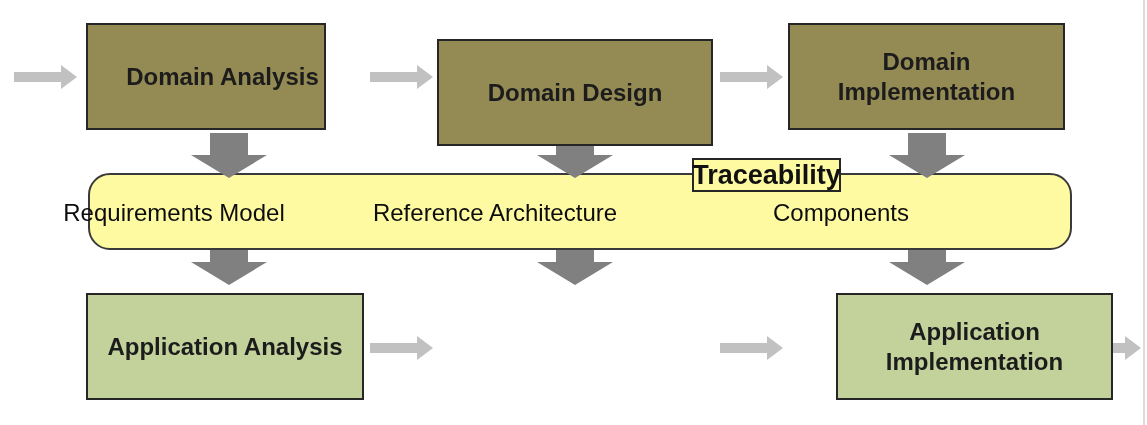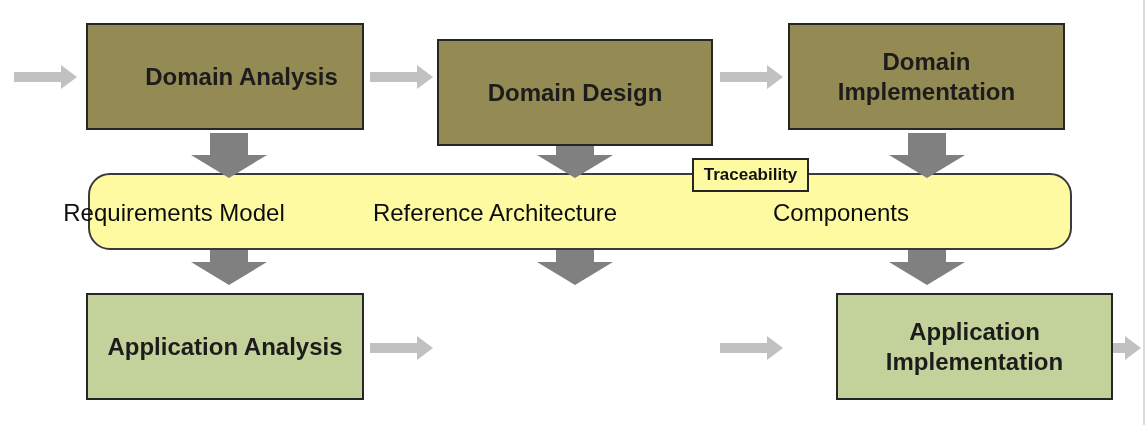--- a/index.html
+++ b/index.html
@@ -29,21 +29,21 @@
   .box .label {
     font-weight: 700;
     font-size: 24px;
     line-height: 1.22;
     color: #1c1c1c;
     white-space: pre-line;
   }
   .box.domain { background: var(--domain-box-fill, #948A54); }
   .box.application { background: var(--application-box-fill, #C3D29B); }
 
-  .box-t1 { left: 86px;  top: 23px;  width: 278px; height: 107px; padding-left: 33px; }
+  .box-t1 { left: 86px;  top: 23px;  width: 240px; height: 107px; padding-left: 33px; }
   .box-t2 { left: 437px; top: 39px;  width: 276px; height: 107px; }
   .box-t3 { left: 788px; top: 23px;  width: 277px; height: 107px; }
   .box-b1 { left: 86px;  top: 293px; width: 278px; height: 107px; }
   .box-b2 { left: 437px; top: 293px; width: 276px; height: 107px; }
   .box-b3 { left: 836px; top: 293px; width: 277px; height: 107px; }
 
   
   .band {
     position: absolute;
     left: 88px; top: 173px;
@@ -64,28 +64,28 @@
     white-space: nowrap;
     z-index: 1;
   }
   .band-label.l1 { left: 130px; margin-left: 44px; }
   .band-label.l2 { left: 471px; margin-left: 24px; }
   .band-label.l3 { left: 841px; }
 
   .traceability {
     position: absolute;
     left: 692px; top: 158px;
-    width: 117px; height: 34px;
+    width: 149px; height: 34px;
     box-sizing: border-box;
     background: var(--band-fill, #FEFAA2);
     border: 2px solid #262626;
     display: flex;
     align-items: center;
     justify-content: center;
-    font-size: 17px;
+    font-size: 27px;
     font-weight: 700;
     color: #111111;
     z-index: 3;
   }
 
   
   .h-arrow {
     position: absolute;
     width: 63px; height: 24px;
     color: var(--horizontal-arrow, #C1C1C1);

